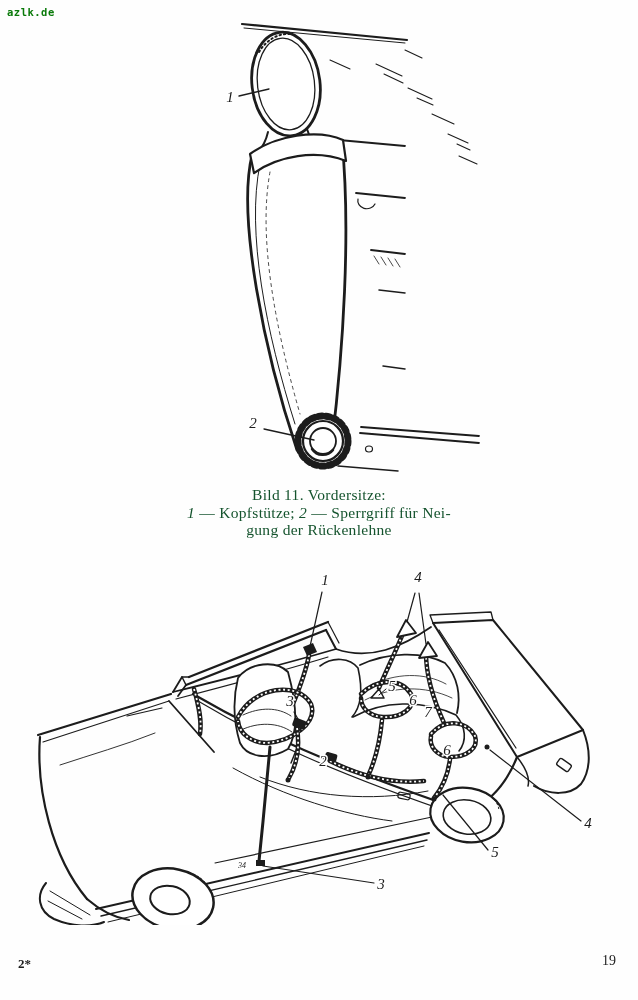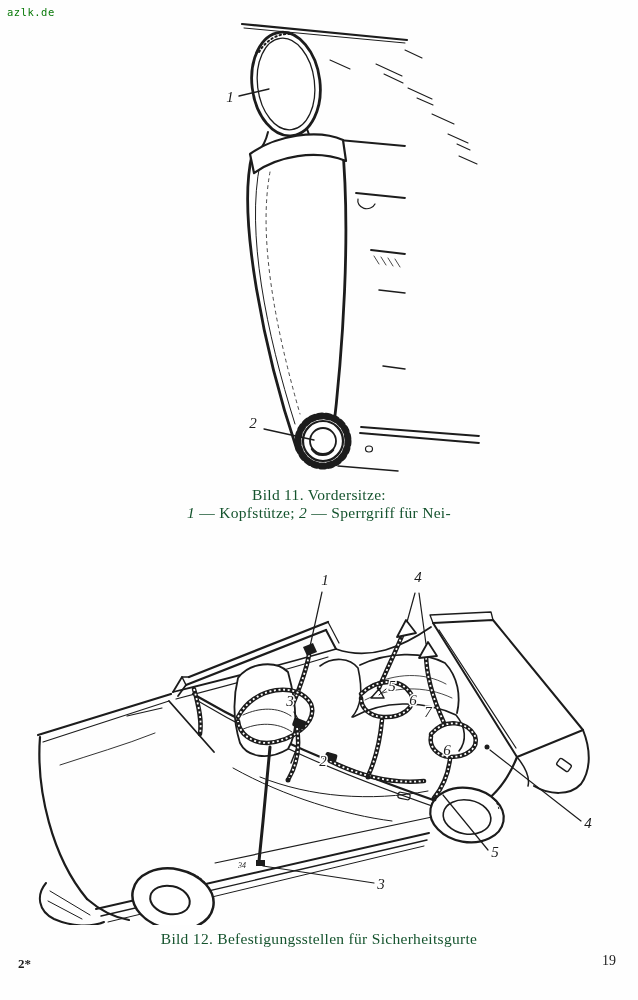--- a/index.html
+++ b/index.html
@@ -9,21 +9,21 @@
     background:#fefefe;
     margin:0 auto;
     overflow:hidden;
     font-family:"Liberation Serif", serif;
     color:#1c1c1c;
   }
   .watermark{
     position:absolute;left:7px;top:6px;
     font-family:"DejaVu Sans Mono", monospace;
     font-size:10.5px;letter-spacing:0.5px;
-    color:#0a7a0a;font-weight:normal;
+    color:#0a7a0a;font-weight:bold;
   }
   .fig{position:absolute;}
   .fig svg{display:block;}
   .caption{
     position:absolute;left:0;width:638px;
     text-align:center;
     font-size:15.5px;line-height:17.5px;
     letter-spacing:0.3px;
     color:#14532d;
   }
@@ -111,20 +111,21 @@
         <path d="M84,407 L134,418" stroke-width="1.3"></path>
       </g>
       <text class="lbl" x="50" y="80">1</text>
       <text class="lbl" x="73" y="406">2</text>
     </svg>
   </div>
 
   <div class="caption" style="top:486px;">
     <div><span>Bild 11. Vordersitze:</span></div>
     <div><span class="num">1</span><span> — Kopfstütze; </span><span class="num">2</span><span> — Sperrgriff für Nei-</span></div>
+    <div><span>gung der Rückenlehne</span></div>
   </div>
 
   <div class="fig" style="left:30px;top:565px;">
     <svg width="585" height="360" viewBox="0 0 585 360">
 
       <g class="ln">
         <path d="M159,112 L298,57" stroke-width="2.2"></path>
         <path d="M156,120 L296,65" stroke-width="2.2"></path>
         <path d="M156,120 L152,112 L159,112" stroke-width="1.5"></path>
         <path d="M152,112 L143,127 M156,120 L148,131" stroke-width="1.8"></path>
@@ -241,20 +242,17 @@
       <text class="lbl" x="417" y="190">6</text>
       <text class="lbl" x="260" y="141">3</text>
       <text class="lbl" x="293" y="201">2</text>
       <text class="lbl" x="351" y="324">3</text>
       <text class="lbl" x="465" y="292">5</text>
       <text class="lbl" x="558" y="263">4</text>
       <text class="lbl lbl-sm" x="212" y="303">34</text>
     </svg>
   </div>
 
-  <div class="caption" style="top:930px;">
-    <span>Bild 12. Befestigungsstellen für Sicherheitsgurte</span>
-  </div>
 
   <div class="footer-sig">2*</div>
   <div class="footer-page">19</div>
 
 </div>
 
 </body></html>

